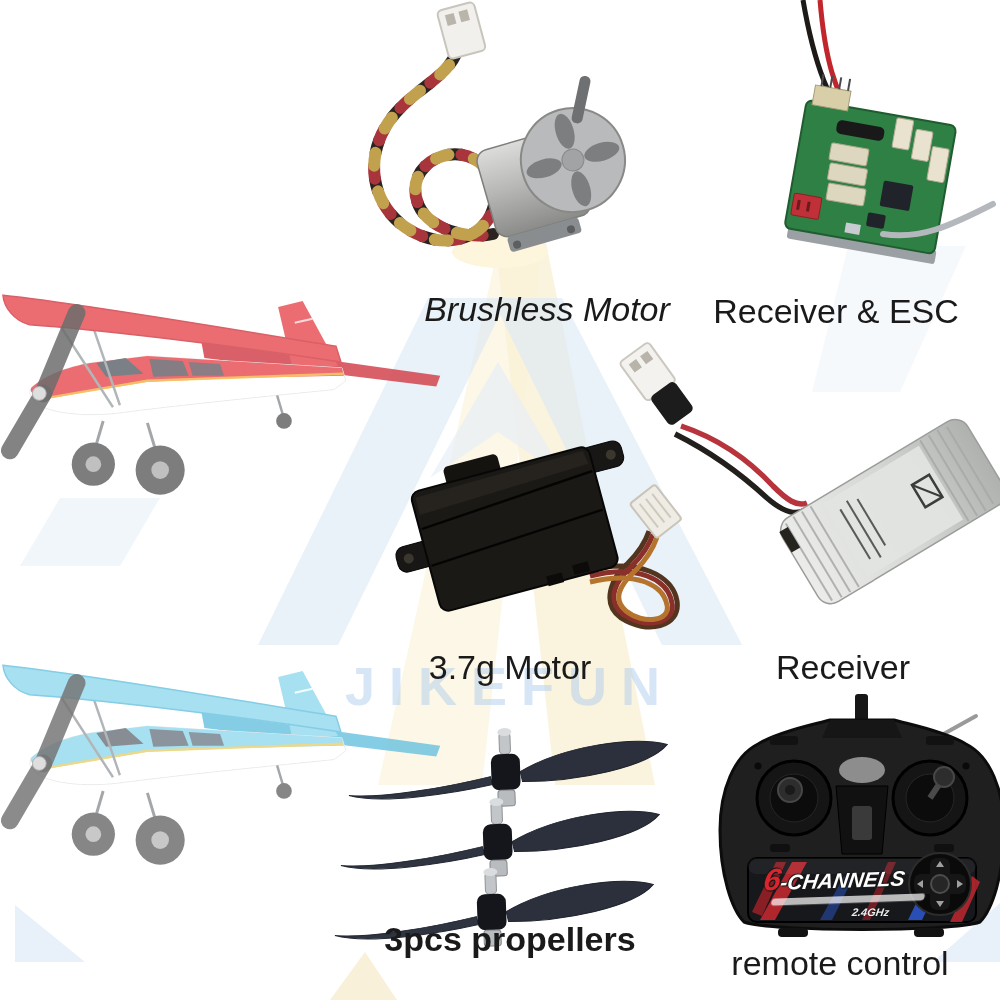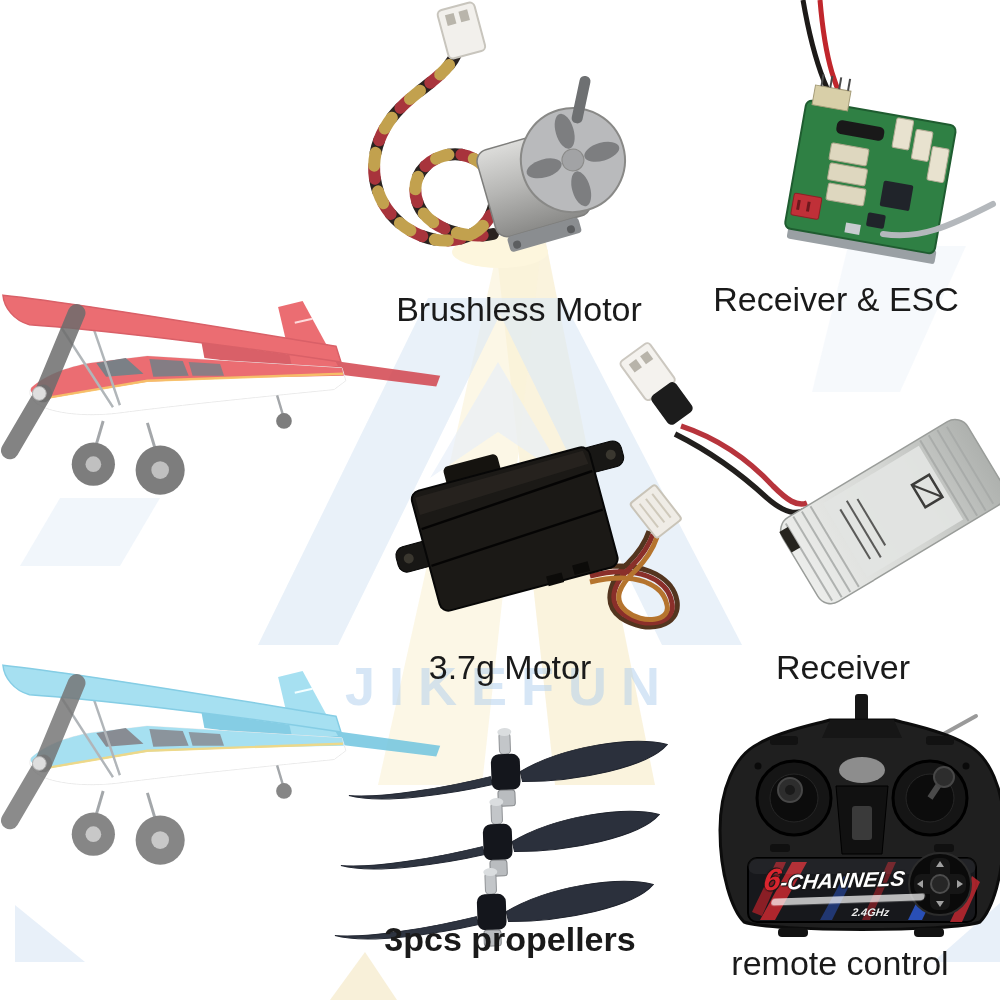--- a/index.html
+++ b/index.html
@@ -341,20 +341,20 @@
     <rect x="66" y="238" width="30" height="9" rx="4" fill="#121212"></rect>
     <rect x="202" y="238" width="30" height="9" rx="4" fill="#121212"></rect>
   </svg>
 
   <div class="ch-text" style="left:764px;top:860px;">
     <span class="ch-six">6</span><span class="ch-word">-CHANNELS</span>
   </div>
   <div class="ch-sub" style="left:772px;top:896px;"></div>
   <div class="ch-freq" style="left:852px;top:906px;">2.4GHz</div>
 
-  <div class="label" style="left:519px;top:290px;">Brushless Motor</div>
-  <div class="label" style="left:836px;top:280px;">Receiver &amp; ESC</div>
+  <div class="label" style="left:547px;top:290px;font-style:italic;">Brushless Motor</div>
+  <div class="label" style="left:836px;top:292px;">Receiver &amp; ESC</div>
   <div class="label" style="left:510px;top:648px;">3.7g Motor</div>
   <div class="label" style="left:843px;top:648px;">Receiver</div>
   <div class="label" style="left:510px;top:920px;font-weight:bold;">3pcs propellers</div>
   <div class="label" style="left:840px;top:944px;text-align:right;">remote control</div>
 
 </div>
 
 </body></html>

